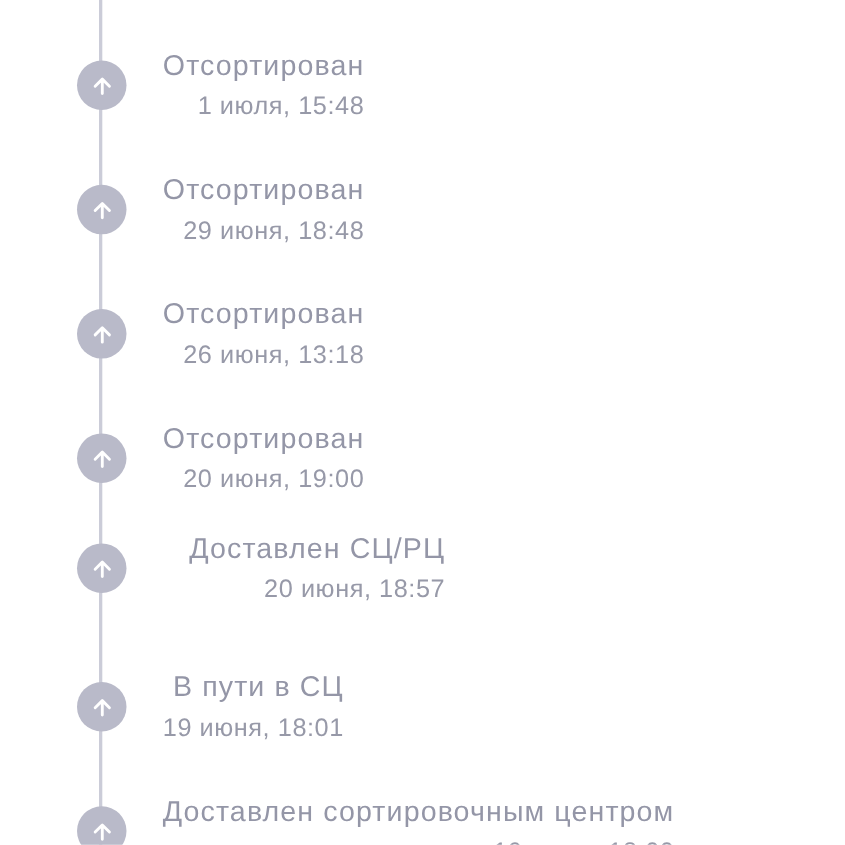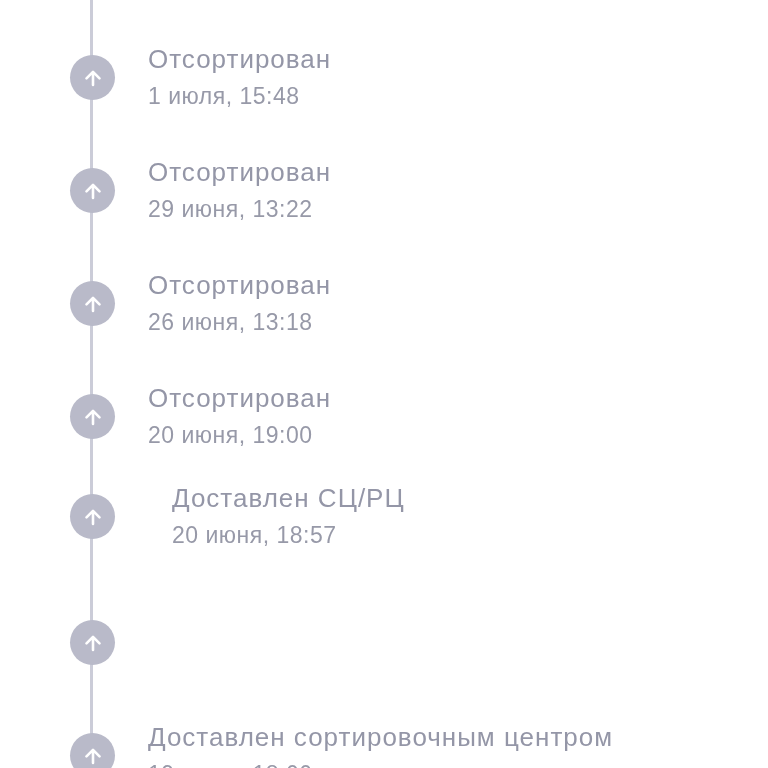--- a/index.html
+++ b/index.html
@@ -21,21 +21,21 @@
   }
   .track {
     position: absolute;
     left: 90px;
     top: 0;
     bottom: 0;
     width: 3px;
     background: var(--line);
     z-index: 1;
   }
-  #timeline { position: absolute; inset: 0; }
+  #timeline { position: absolute; inset: 0; text-align: right; }
   .item {
     position: absolute;
     left: 0;
     width: 100%;
     height: 113px;
     display: flex;
     align-items: center;
     z-index: 2;
   }
   .dot {
@@ -102,21 +102,21 @@
     </div>
   </div>
       <div class="item" style="top: 134px;">
     <span class="dot">
       <svg width="26" height="26" viewBox="0 0 24 24">
         <path d="M12 18.5 L12 6.8 M6 12.4 L12 6.4 L18 12.4"></path>
       </svg>
     </span>
     <div class="texts">
       <div class="title">Отсортирован</div>
-      <div class="date">29 июня, 13:22</div>
+      <div class="date">29 июня, 18:48</div>
     </div>
   </div>
       <div class="item" style="top: 247px;">
     <span class="dot">
       <svg width="26" height="26" viewBox="0 0 24 24">
         <path d="M12 18.5 L12 6.8 M6 12.4 L12 6.4 L18 12.4"></path>
       </svg>
     </span>
     <div class="texts">
       <div class="title">Отсортирован</div>
@@ -144,20 +144,24 @@
       <div class="title">Доставлен СЦ/РЦ</div>
       <div class="date">20 июня, 18:57</div>
     </div>
   </div>
       <div class="item" style="top: 586px;">
     <span class="dot">
       <svg width="26" height="26" viewBox="0 0 24 24">
         <path d="M12 18.5 L12 6.8 M6 12.4 L12 6.4 L18 12.4"></path>
       </svg>
     </span>
+    <div class="texts">
+      <div class="title">В пути в СЦ</div>
+      <div class="date">19 июня, 18:01</div>
+    </div>
   </div>
       <div class="item" style="top: 699px;">
     <span class="dot">
       <svg width="26" height="26" viewBox="0 0 24 24">
         <path d="M12 18.5 L12 6.8 M6 12.4 L12 6.4 L18 12.4"></path>
       </svg>
     </span>
     <div class="texts">
       <div class="title">Доставлен сортировочным центром</div>
       <div class="date">19 июня, 18:00</div>

